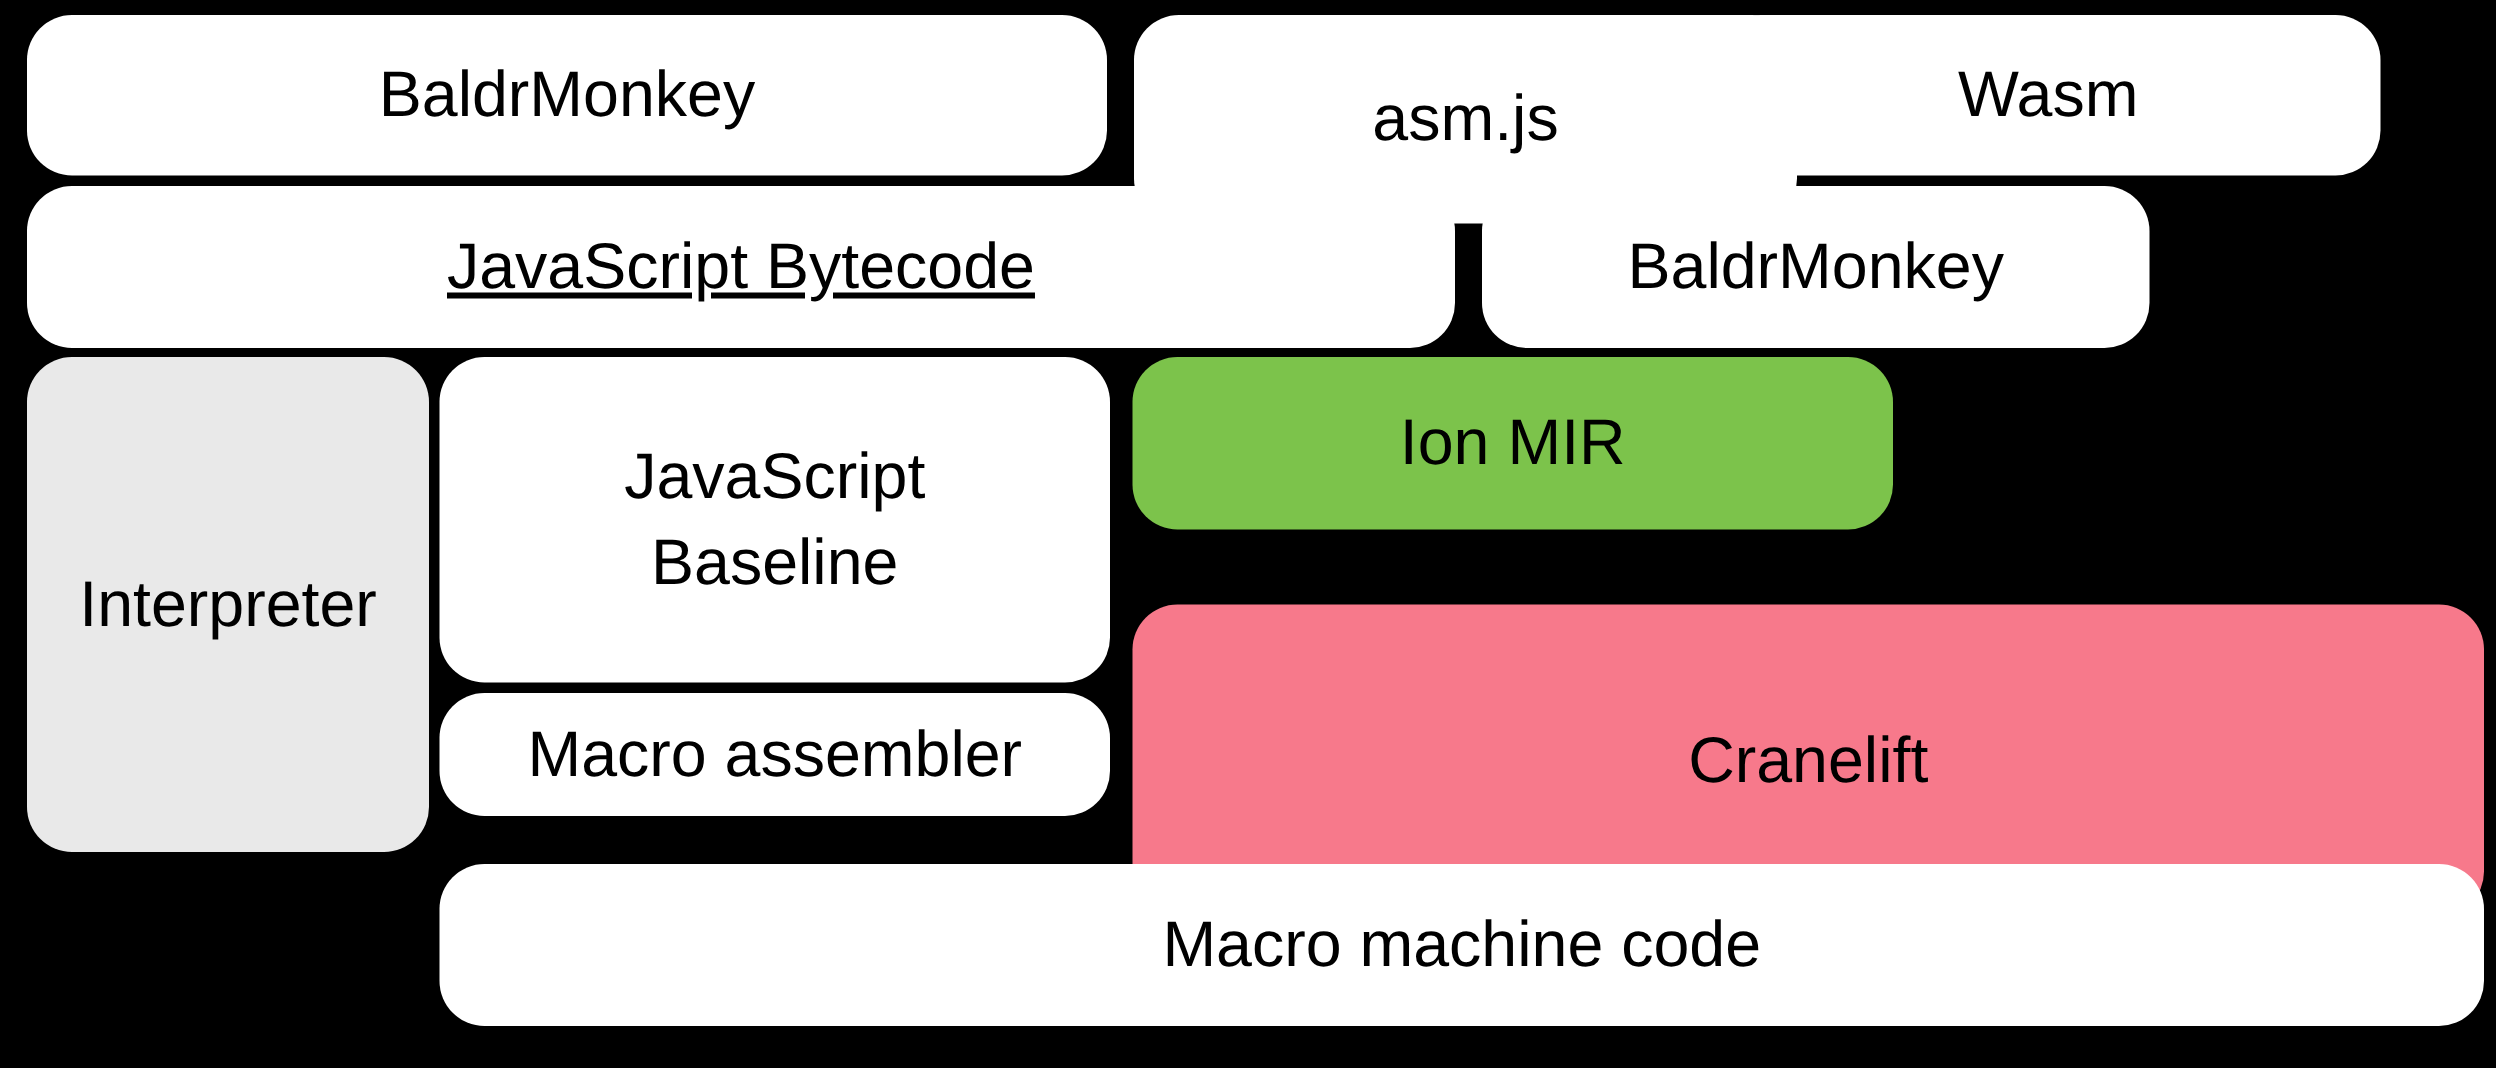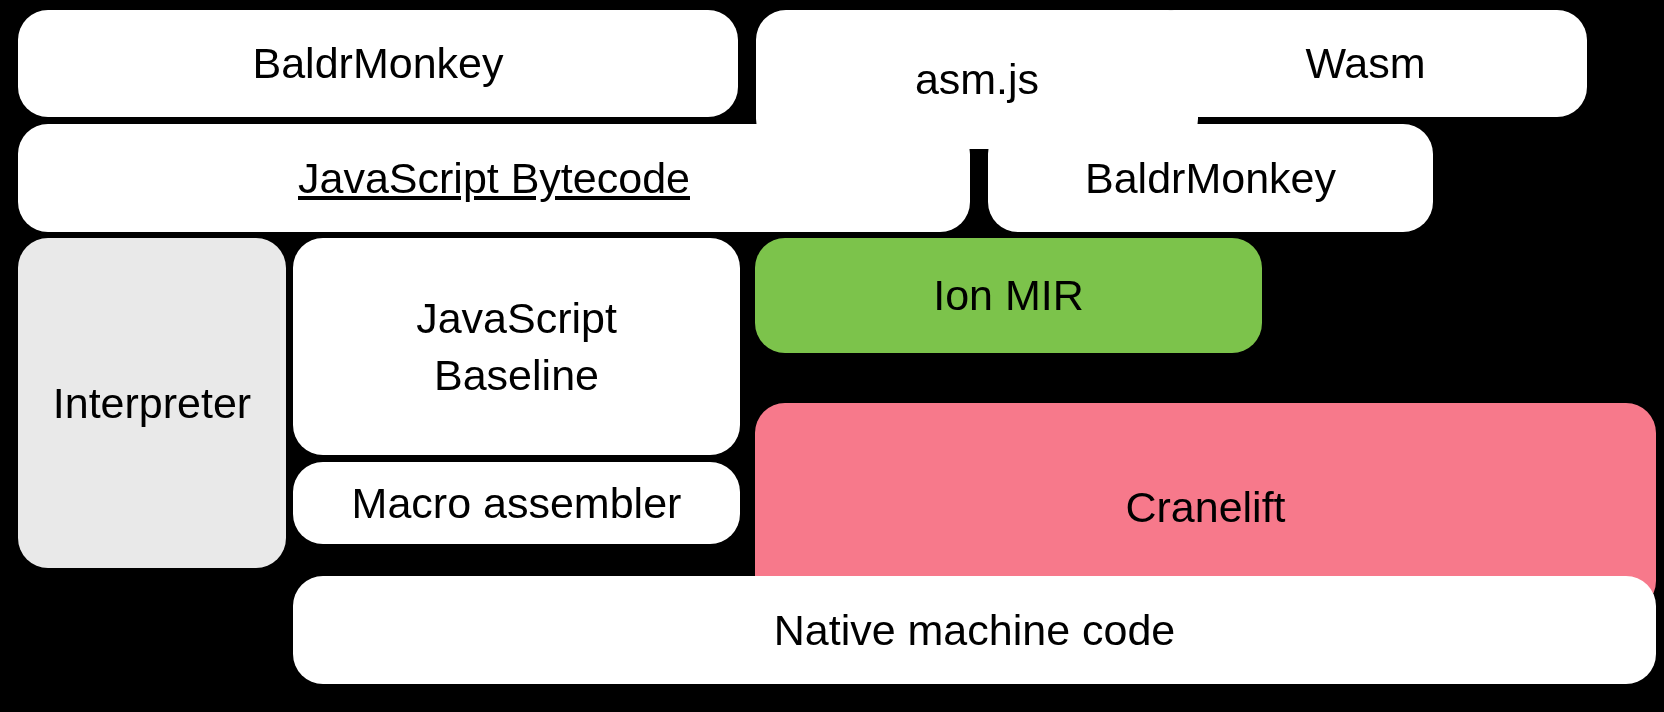--- a/index.html
+++ b/index.html
@@ -55,15 +55,15 @@
   <div class="box" id="node-interpreter" style="background: rgb(233, 233, 233);">Interpreter</div>
 
   <div class="box" id="node-js-baseline">JavaScript Baseline</div>
 
   <div class="box" id="node-ion-mir" style="background: rgb(124, 195, 75);">Ion MIR</div>
 
   <div class="box" id="node-cranelift" style="background: rgb(247, 121, 139); margin-top: 43px;">Cranelift</div>
 
   <div class="box" id="node-macro-assembler">Macro assembler</div>
 
-  <div class="box" id="node-native-code">Native machine code</div>
+  <div class="box" id="node-native-code">Macro machine code</div>
 
 </div>
 
 </body></html>

